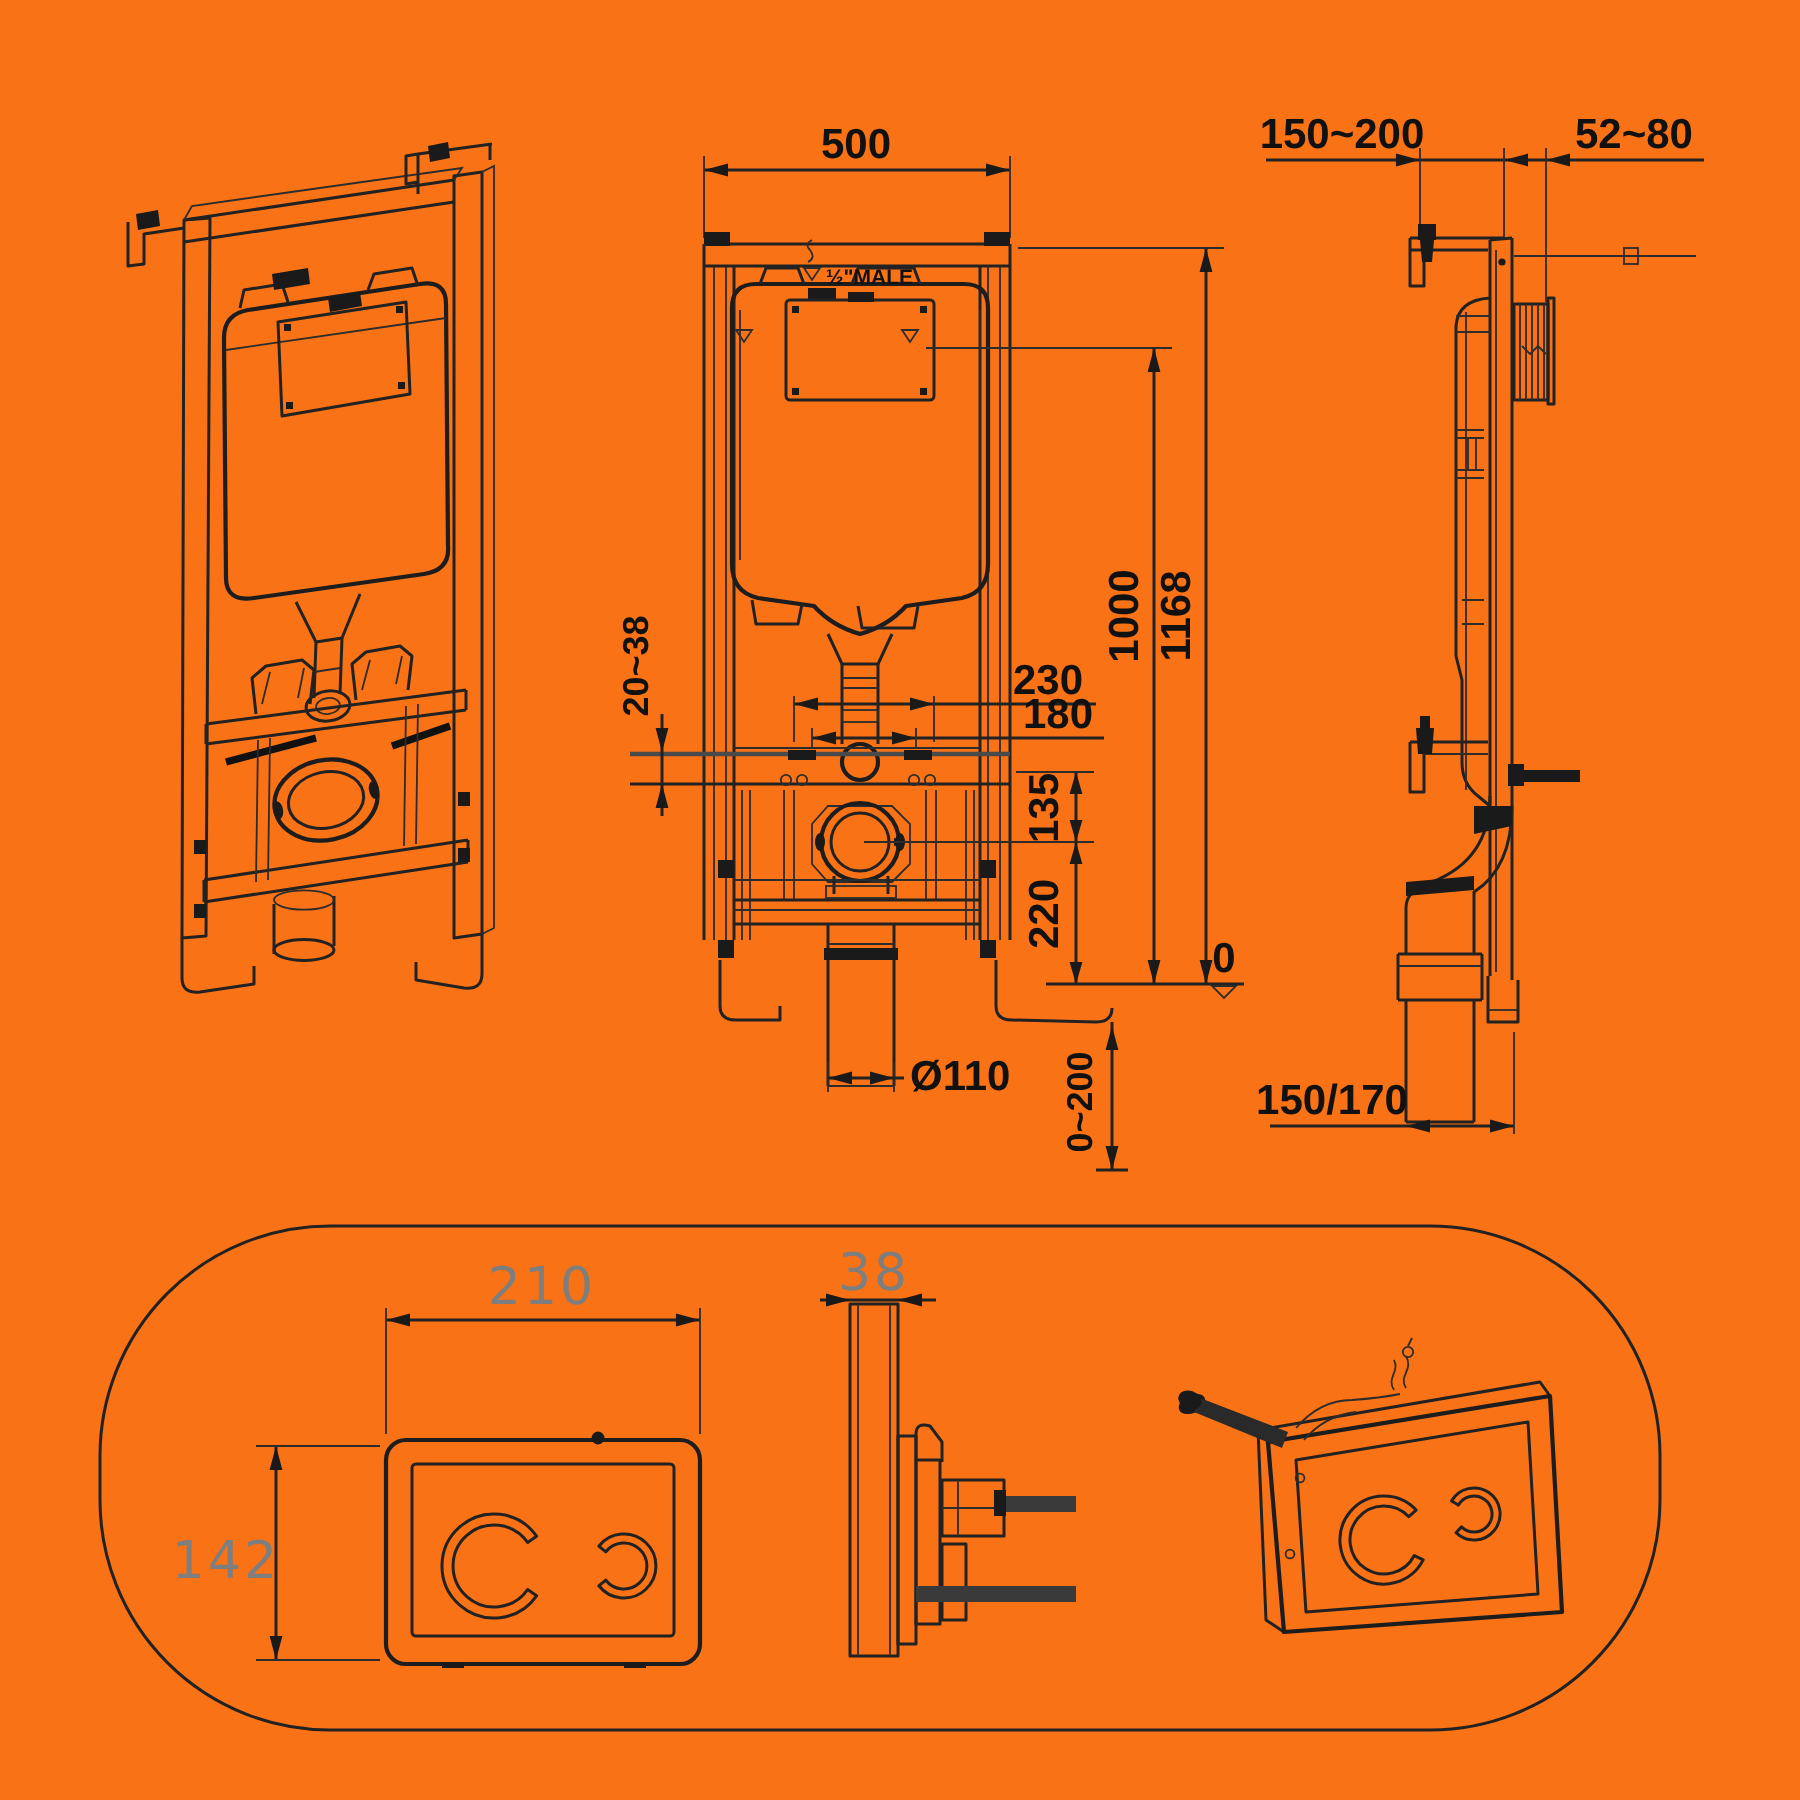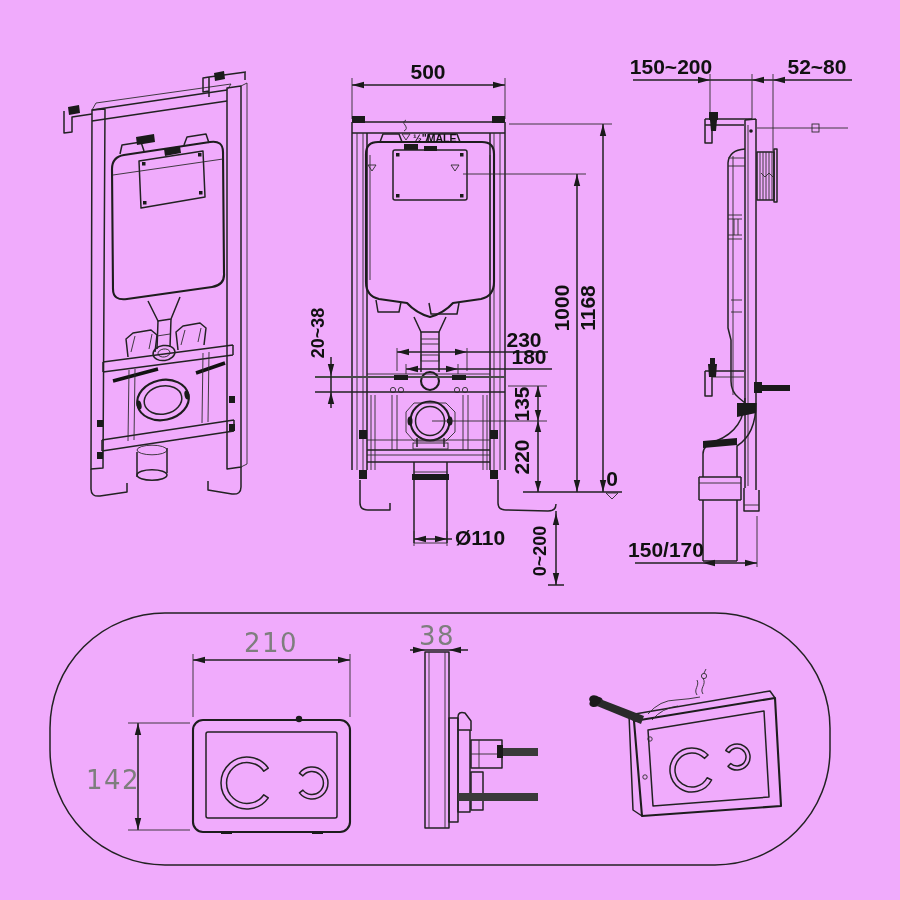--- a/index.html
+++ b/index.html
@@ -1,16 +1,16 @@
 <!DOCTYPE html>
 <html><head>
 <meta charset="utf-8">
 <style>
   html,body{margin:0;padding:0;background:#fff;}
-  .canvas{width:900px;height:900px;background:#f0abfc;position:relative;font-family:"Liberation Sans",sans-serif;}
+  .canvas{width:900px;height:900px;background:#f97316;position:relative;font-family:"Liberation Sans",sans-serif;}
   svg{display:block}
   .ln{stroke:#222;stroke-width:1.5;fill:none;stroke-linecap:butt;stroke-linejoin:round}
   .lh{stroke:#1d1d1d;stroke-width:2.1;fill:none;stroke-linejoin:round}
   .lt{stroke:#2c2c2c;stroke-width:0.9;fill:none}
   .lg{stroke:#4a4a4a;stroke-width:2.2;fill:none}
   .fl{fill:#1a1a1a;stroke:none}
   .fg{fill:#3a3a3a;stroke:none}
   text{fill:#111}
   text.dim{font:bold 21px "Liberation Sans",sans-serif}
   text.dims{font:bold 18px "Liberation Sans",sans-serif}

